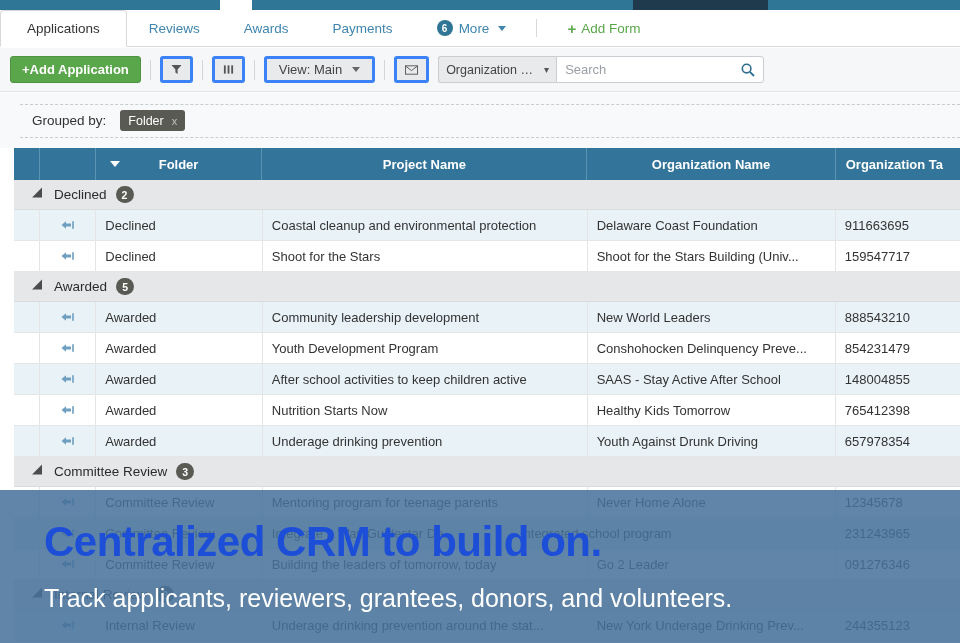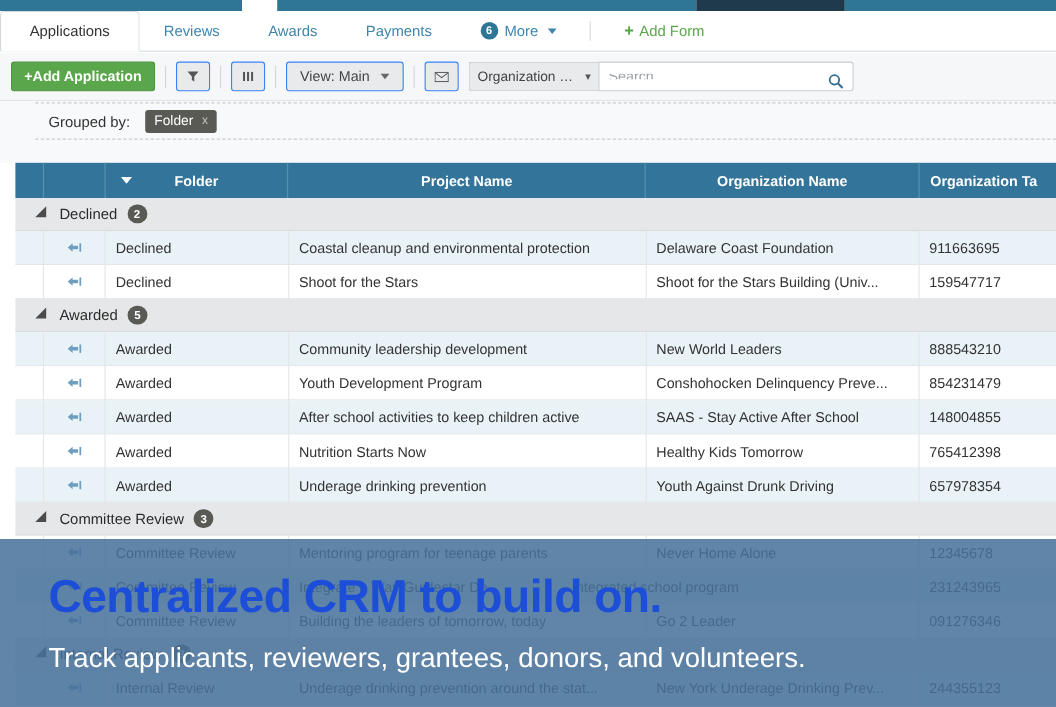--- a/index.html
+++ b/index.html
@@ -55,51 +55,51 @@
     background:#f6f7f8; border-bottom:1px solid #dfe2e5;
     display:flex; align-items:center; padding:0 10px; gap:0;
   }
   .btn-add {
     background:#5aa64b; color:#fff; border:1px solid #4e9441;
     border-radius:3px; height:27px; padding:0 11px;
     font-size:13px; display:flex; align-items:center; cursor:pointer;font-weight:bold;
   }
   .tb-sep { width:1px; height:20px; background:#d2d6da; margin:0 9px; }
   .tb-btn {
-    background:#e8eaec; border:1px solid #3b82f6; border-radius:3px;
+    background:#e8eaec; border:3px solid #3b82f6; border-radius:3px;
     height:27px; min-width:31px; padding:0 8px; cursor:pointer;
     display:flex; align-items:center; justify-content:center;
     font-size:12px; color:#555;
   }
   .tb-btn.wide { padding:0 12px; gap:10px; font-size:13px; color:#444; }
   .caret-sm { width:0;height:0;border-left:4px solid transparent;border-right:4px solid transparent;border-top:5px solid #666; }
   .search-wrap { display:flex; align-items:center; height:27px; }
   .sel-org {
     background:#e8eaec; border:1px solid #c9ced3; border-right:none;
     border-radius:3px 0 0 3px; height:27px; padding:0 7px;
     display:flex; align-items:center; gap:5px; font-size:12.5px; color:#444;
     max-width:118px; overflow:hidden; white-space:nowrap; cursor:pointer;
   }
   .sel-org .txt { overflow:hidden; text-overflow:ellipsis; }
   .chev { font-size:10px; color:#555; }
   .search-box {
     background:#fff; border:1px solid #c9ced3; border-radius:0 3px 3px 0;
-    height:27px; width:232px; display:flex; 
+    height:27px; width:208px; display:flex; align-items:center;
     padding:10px 8px; justify-content:space-between;
   }
   .search-box input {
     border:none; outline:none; font-size:13px; color:#333;
     font-family:"Liberation Sans",sans-serif; width:175px; background:transparent;
   }
   .search-box input::placeholder { color:#9aa0a6; }
 
   
   .groupbar {
     position:absolute; top:93px; left:0; width:960px; height:55px;
-    background:#f8f9fa; display:flex; align-items:flex-start; padding-left:32px;
+    background:#f8f9fa; display:flex; align-items:center; padding-left:20px;
   }
   .gb-inner {
     display:flex; align-items:center; gap:14px;
     border:1px dashed #c7ccd1; border-left:none; border-right:none;
     height:34px; width:940px; padding-left:12px;
   }
   .gb-label { font-size:13.5px; color:#333; }
   .chip {
     background:#5a5a54; color:#fff; border-radius:3px; height:21px;
     padding:0 8px; display:flex; align-items:center; gap:8px; font-size:12.5px;

